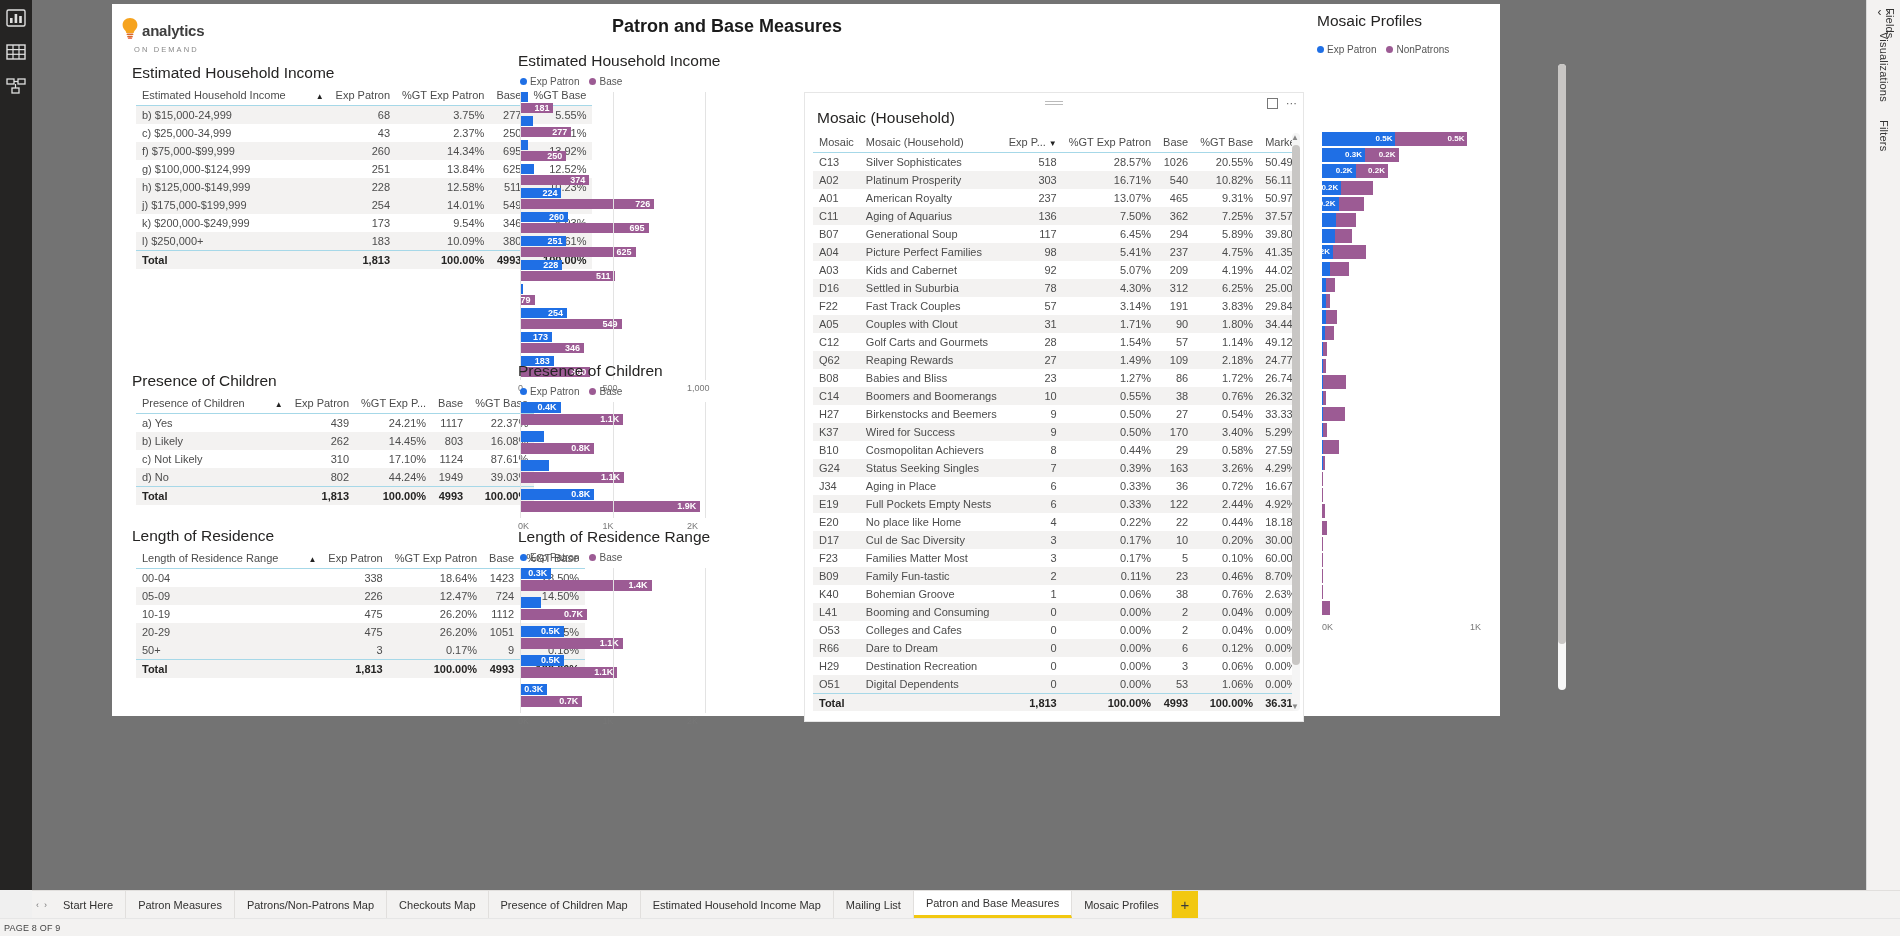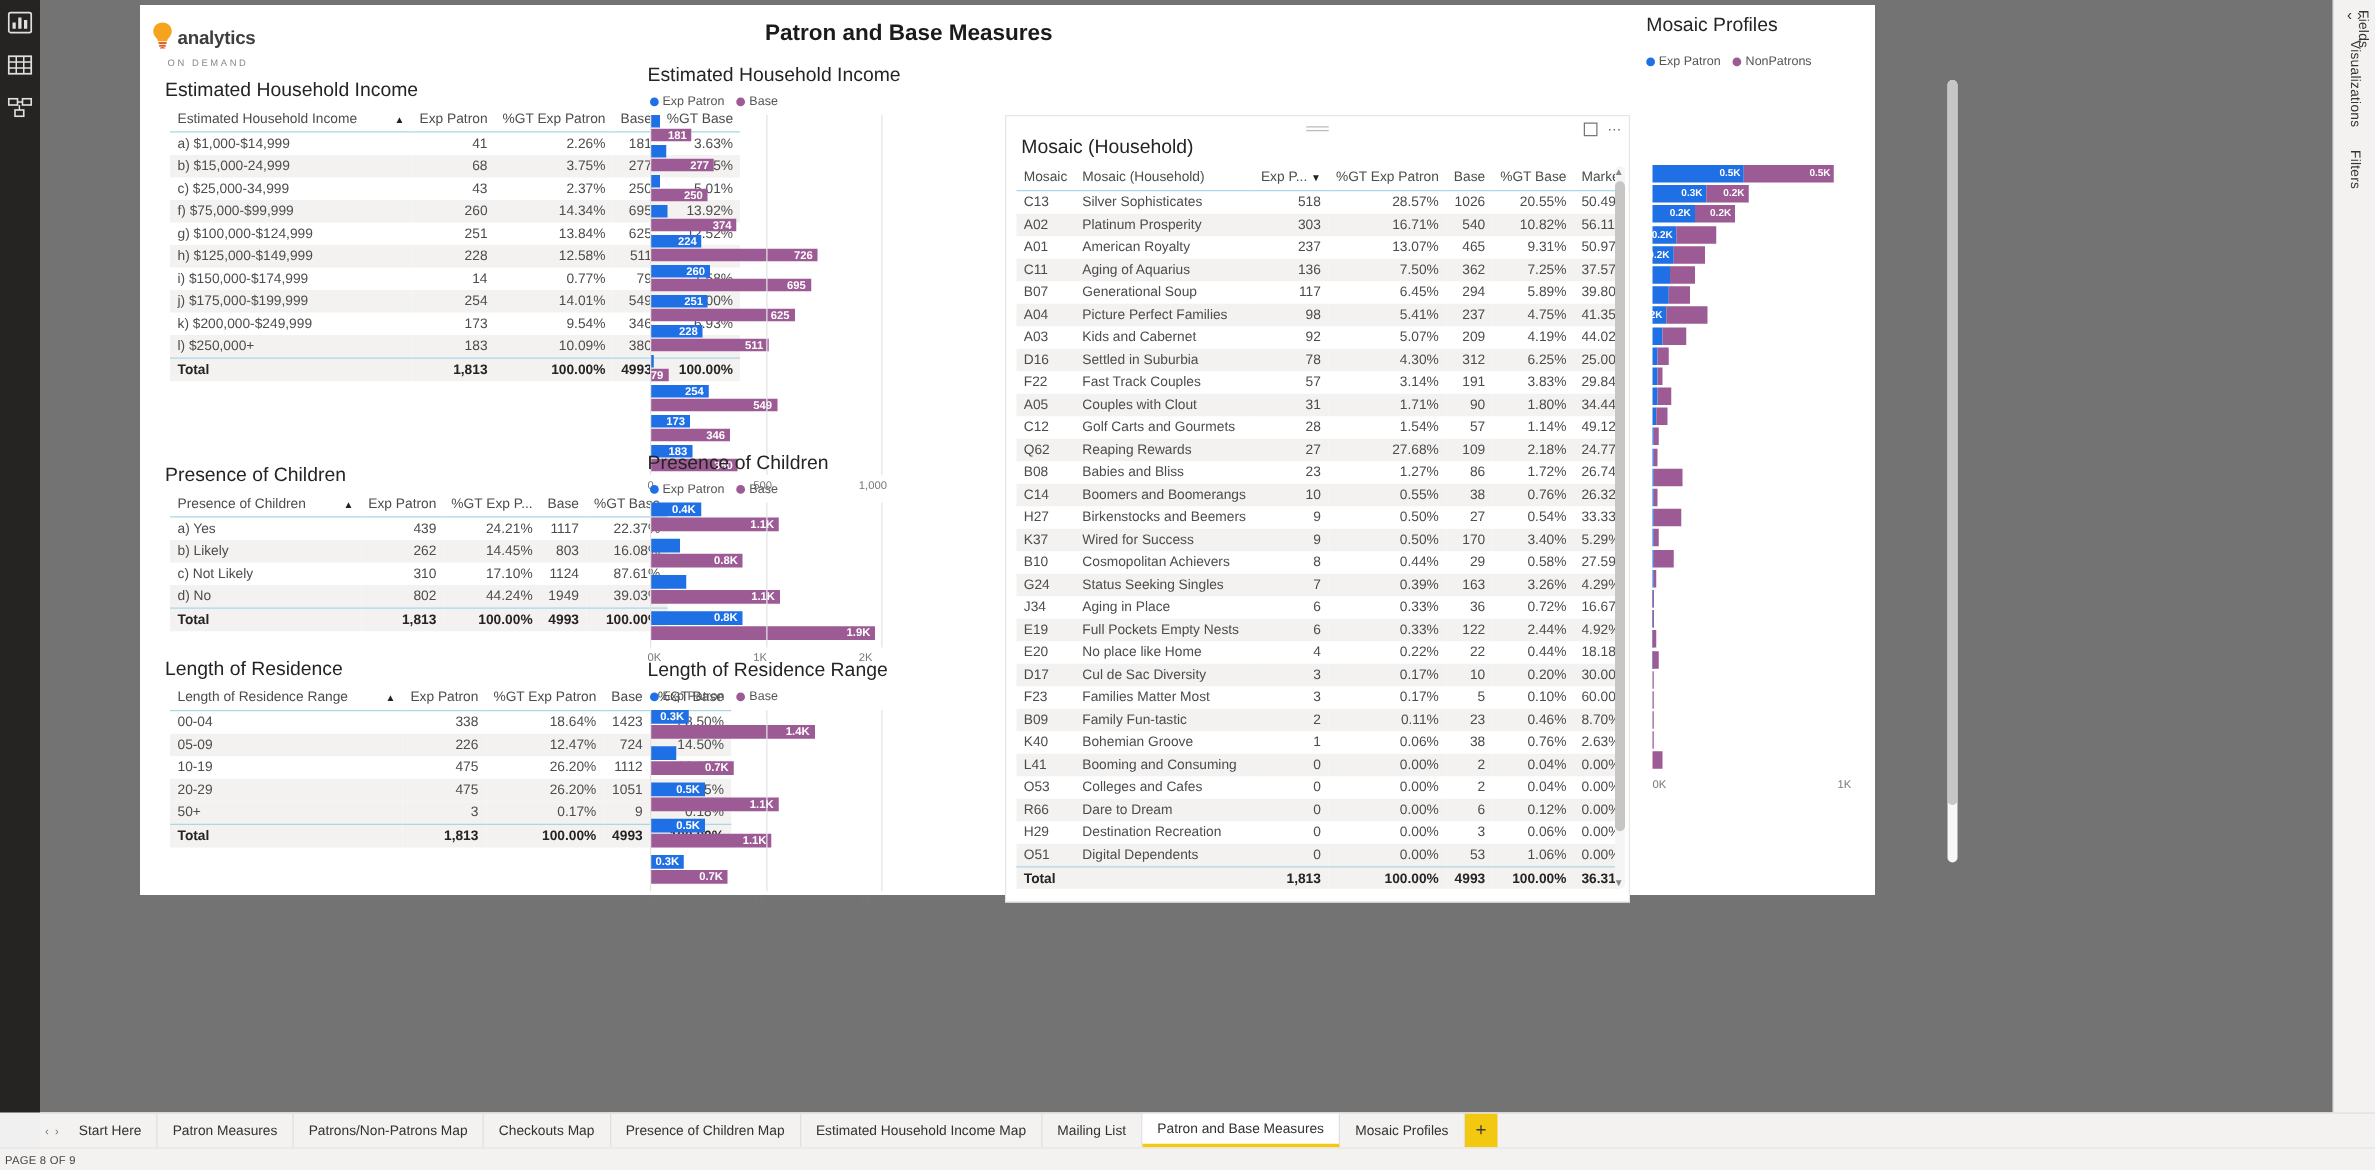--- a/index.html
+++ b/index.html
@@ -218,27 +218,20 @@
           <thead>
             <tr>
               <th class="lft sortasc" style="width:160px;">Estimated Household Income</th>
               <th class="num" style="width:62px;">Exp Patron</th>
               <th class="num" style="width:86px;">%GT Exp Patron</th>
               <th class="num" style="width:36px;">Base</th>
               <th class="num" style="width:34px;">%GT Base</th>
             </tr>
           </thead>
           <tbody>
-            <tr class="">
-              <td class="lft">a) $1,000-$14,999</td>
-              <td class="num">41</td>
-              <td class="num">2.26%</td>
-              <td class="num">181</td>
-              <td class="num">3.63%</td>
-            </tr>
             <tr class="alt">
               <td class="lft">b) $15,000-24,999</td>
               <td class="num">68</td>
               <td class="num">3.75%</td>
               <td class="num">277</td>
               <td class="num">5.55%</td>
             </tr>
             <tr class="">
               <td class="lft">c) $25,000-34,999</td>
               <td class="num">43</td>
@@ -259,27 +252,20 @@
               <td class="num">13.84%</td>
               <td class="num">625</td>
               <td class="num">12.52%</td>
             </tr>
             <tr class="alt">
               <td class="lft">h) $125,000-$149,999</td>
               <td class="num">228</td>
               <td class="num">12.58%</td>
               <td class="num">511</td>
               <td class="num">10.23%</td>
-            </tr>
-            <tr class="">
-              <td class="lft">i) $150,000-$174,999</td>
-              <td class="num">14</td>
-              <td class="num">0.77%</td>
-              <td class="num">79</td>
-              <td class="num">1.58%</td>
             </tr>
             <tr class="alt">
               <td class="lft">j) $175,000-$199,999</td>
               <td class="num">254</td>
               <td class="num">14.01%</td>
               <td class="num">549</td>
               <td class="num">11.00%</td>
             </tr>
             <tr class="">
               <td class="lft">k) $200,000-$249,999</td>
@@ -744,21 +730,21 @@
                   <td class="num">28</td>
                   <td class="num">1.54%</td>
                   <td class="num">57</td>
                   <td class="num">1.14%</td>
                   <td class="lft">49.12%</td>
                 </tr>
                 <tr class="alt">
                   <td class="lft">Q62</td>
                   <td class="lft">Reaping Rewards</td>
                   <td class="num">27</td>
-                  <td class="num">27.68%</td>
+                  <td class="num">1.49%</td>
                   <td class="num">109</td>
                   <td class="num">2.18%</td>
                   <td class="lft">24.77%</td>
                 </tr>
                 <tr class="">
                   <td class="lft">B08</td>
                   <td class="lft">Babies and Bliss</td>
                   <td class="num">23</td>
                   <td class="num">1.27%</td>
                   <td class="num">86</td>

